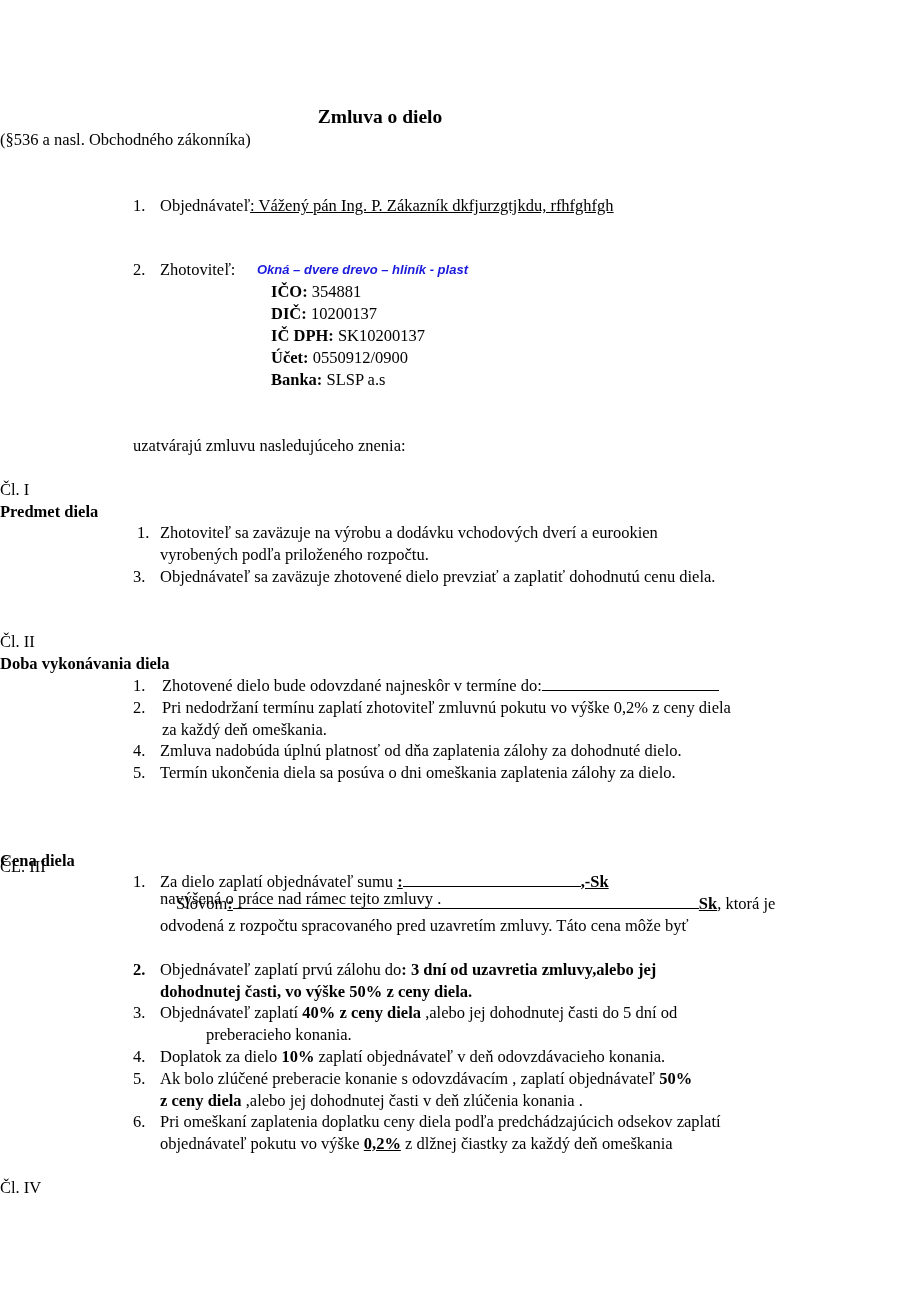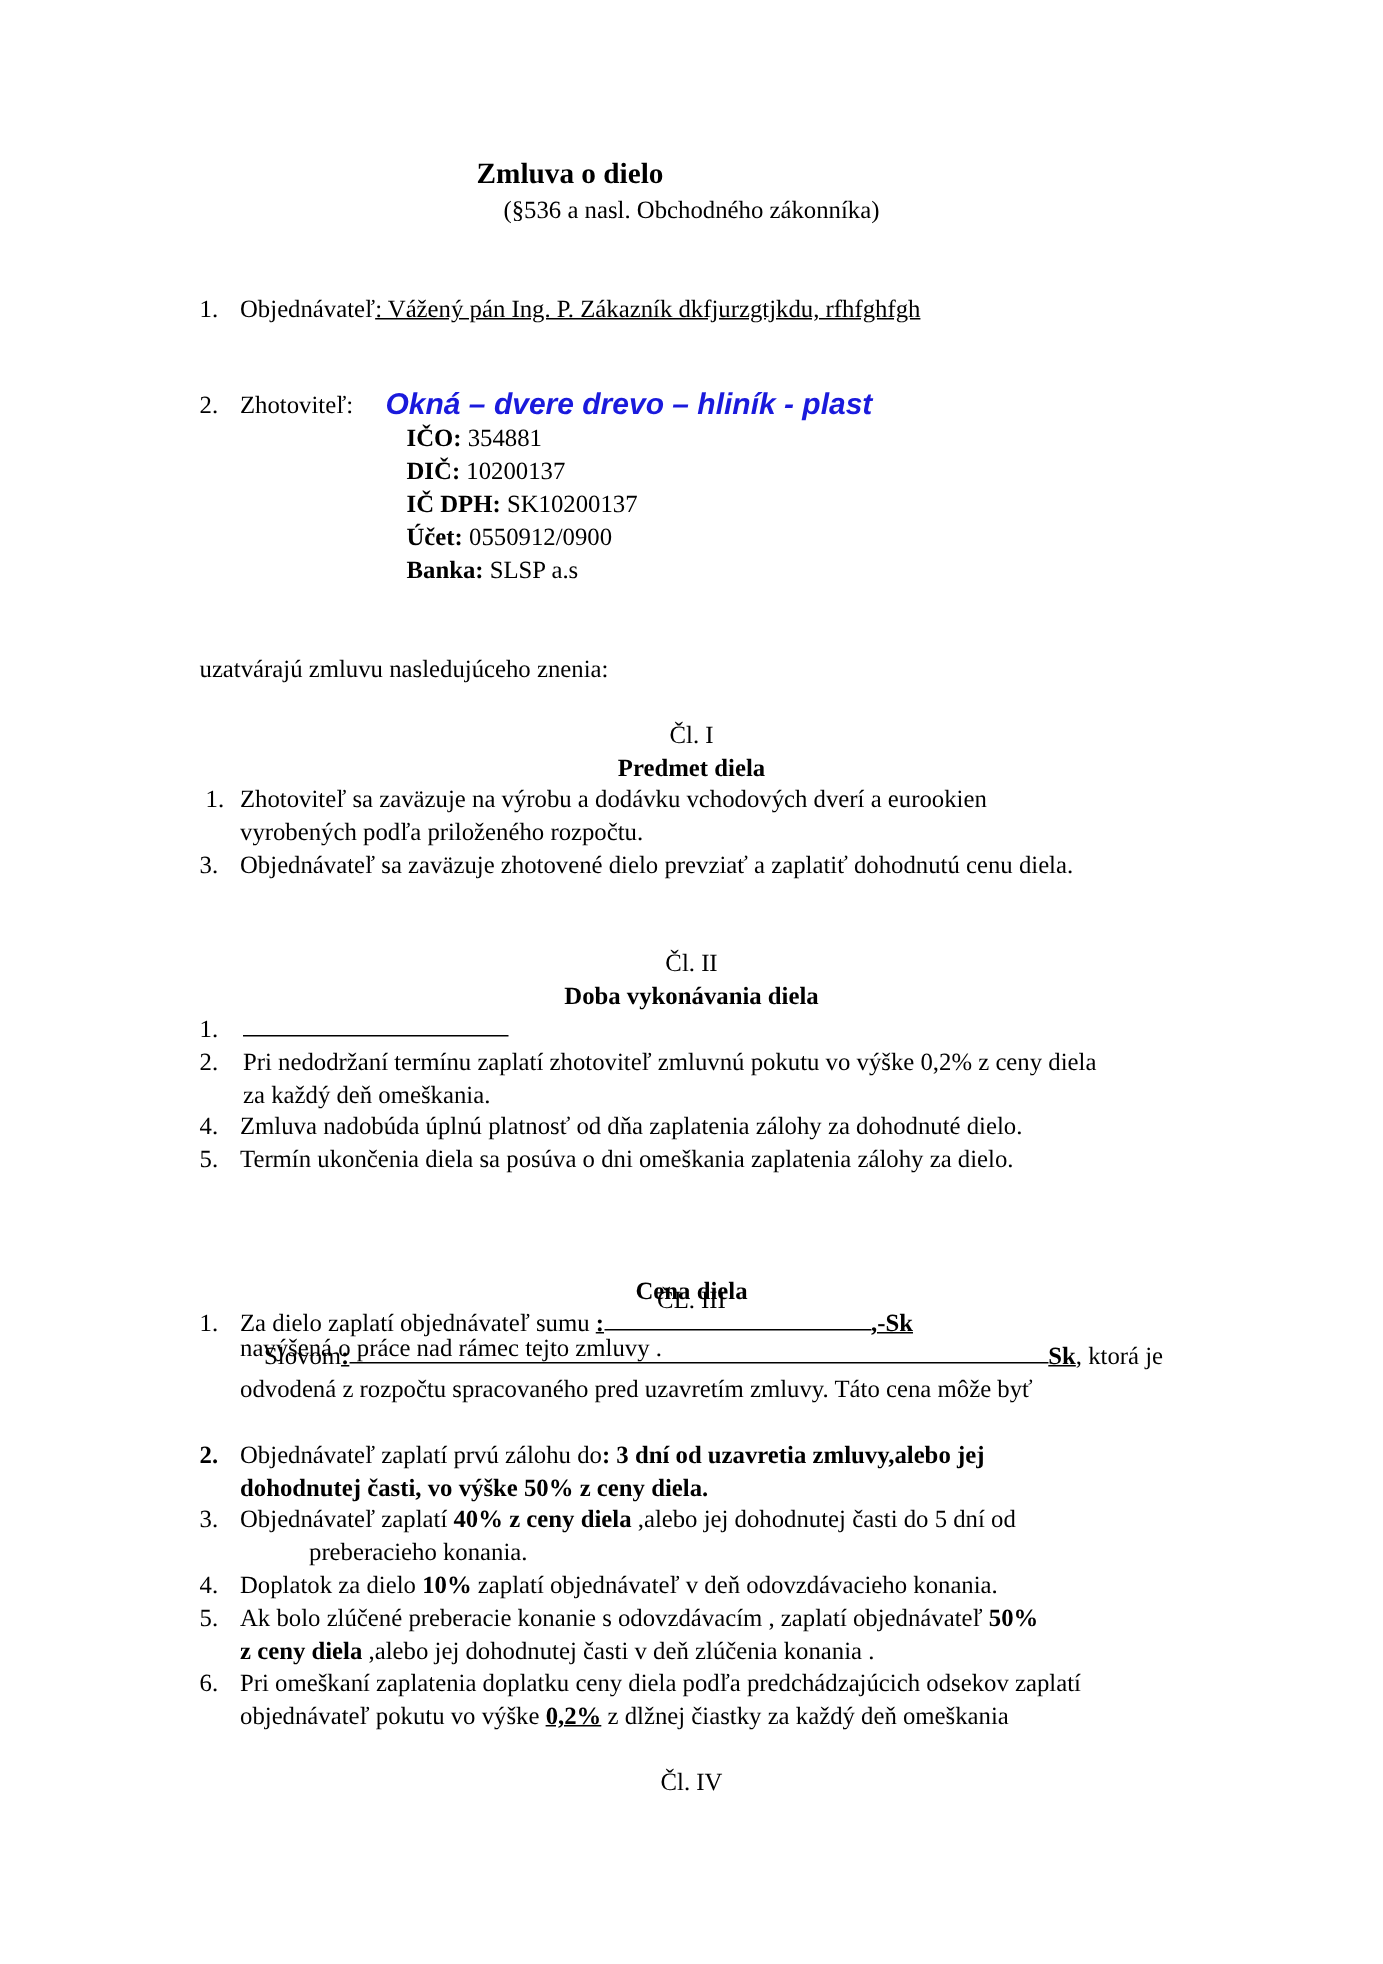--- a/index.html
+++ b/index.html
@@ -1,23 +1,23 @@
 <!DOCTYPE html>
 <html><head>
 <meta charset="utf-8">
 <style>
   html, body { margin:0; padding:0; background:#ffffff; }
   body { width:922px; height:1309px; position:relative; overflow:hidden;
          font-family:"Liberation Serif", "DejaVu Serif", serif; color:#000; font-size:16.5px; }
   .abs { position:absolute; white-space:nowrap; line-height:22px; }
   .title { font-weight:bold; font-size:19.5px; left:0; width:760px; text-align:center; }
-  .center { left:0; width:922px; text-align:center; }
+  .center { left:0; width:922px; text-align:left; }
   .b { font-weight:bold; }
   .u { text-decoration:underline; }
-  .blue { color:#1a1adc; font-weight:bold; font-style:italic; font-family:"Liberation Sans", "DejaVu Sans", sans-serif; font-size:20px; }
+  .blue { color:#1a1adc; font-weight:bold; font-style:italic; font-family:"Liberation Sans", "DejaVu Sans", sans-serif; font-size:13px; }
   .blank { display:inline-block; border-bottom:1.6px solid #000; height:14px; vertical-align:baseline; }
 </style>
 </head>
 <body>
 
 <div class="abs title" style="top:106px;">Zmluva o dielo</div>
 <div class="abs center" style="top:129px;">(§536 a nasl. Obchodného zákonníka)</div>
 
 <div>
   <span class="abs" style="top:195px;left:133px;">1.</span>
@@ -44,21 +44,21 @@
   <span class="abs" style="top:522px;left:160px;">Zhotoviteľ sa zaväzuje na výrobu a dodávku vchodových dverí a eurookien</span>
   <span class="abs" style="top:544px;left:160px;">vyrobených podľa priloženého rozpočtu.</span>
   <span class="abs" style="top:566px;left:133px;">3.</span>
   <span class="abs" style="top:566px;left:160px;">Objednávateľ sa zaväzuje zhotovené dielo prevziať a zaplatiť dohodnutú cenu diela.</span>
 </div>
 
 <div>
   <div class="abs center" style="top:631px;">Čl. II</div>
   <div class="abs center b" style="top:653px;">Doba vykonávania diela</div>
   <span class="abs" style="top:675px;left:133px;">1.</span>
-  <span class="abs" style="top:675px;left:162px;"><span class="blank" style="width:177px;"></span></span>
+  <span class="abs" style="top:675px;left:162px;"><span>Zhotovené dielo bude odovzdané najneskôr v termíne do:</span><span class="blank" style="width:177px;"></span></span>
   <span class="abs" style="top:697px;left:133px;">2.</span>
   <span class="abs" style="top:697px;left:162px;">Pri nedodržaní termínu zaplatí zhotoviteľ zmluvnú pokutu vo výške 0,2% z ceny diela</span>
   <span class="abs" style="top:719px;left:162px;">za každý deň omeškania.</span>
   <span class="abs" style="top:740px;left:133px;">4.</span>
   <span class="abs" style="top:740px;left:160px;">Zmluva nadobúda úplnú platnosť od dňa zaplatenia zálohy za dohodnuté dielo.</span>
   <span class="abs" style="top:762px;left:133px;">5.</span>
   <span class="abs" style="top:762px;left:160px;">Termín  ukončenia diela sa posúva  o dni omeškania zaplatenia zálohy za dielo.</span>
 </div>
 
 <div>

